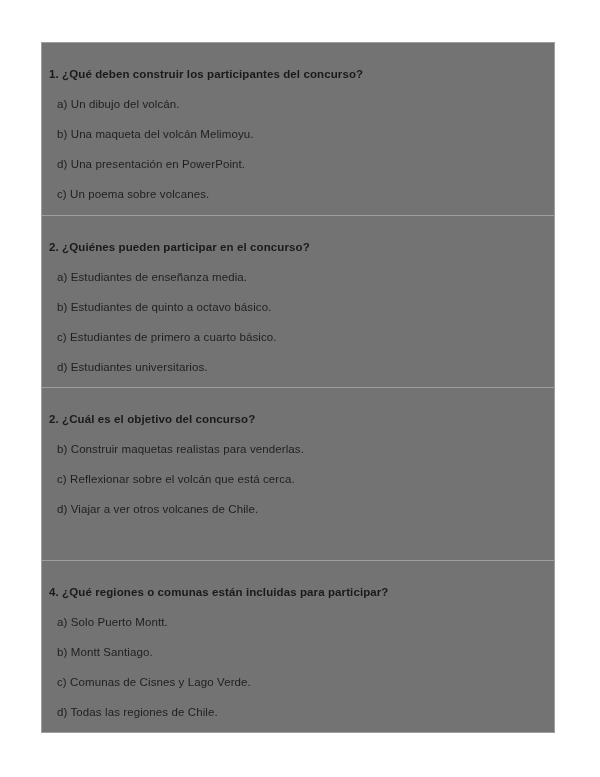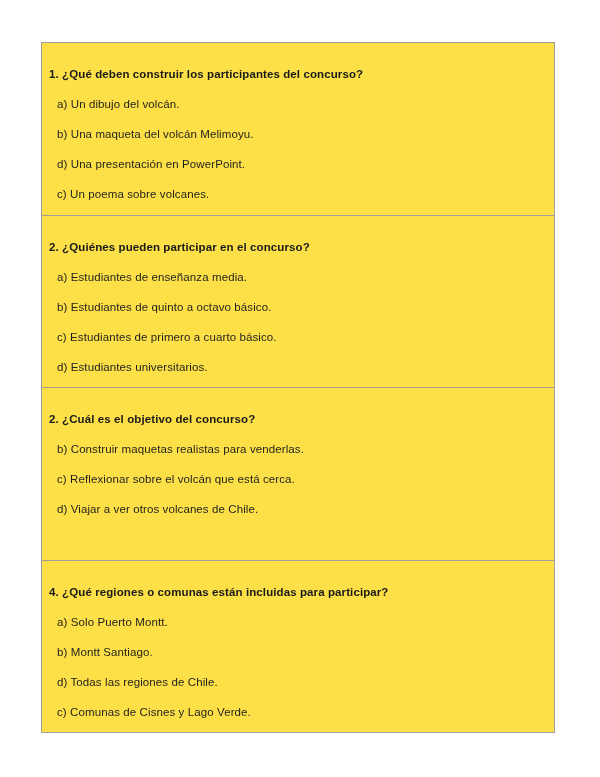--- a/index.html
+++ b/index.html
@@ -17,21 +17,21 @@
   .quiz-box {
     position: absolute;
     left: 41px;
     top: 42px;
     width: 514px;
     height: 691px;
     border: 1px solid #9e9e9e;
     box-sizing: border-box;
     display: flex;
     flex-direction: column;
-    background: #fde047;
+    background: #737373;
   }
   .q-block {
     flex: 1 1 0;
     box-sizing: border-box;
     padding: 0 14px 0 7px;
     border-bottom: 1px solid #9e9e9e;
     overflow: hidden;
   }
   .q-block:last-child {
     border-bottom: none;
@@ -78,17 +78,17 @@
     <p class="q-title">2. ¿Cuál es el objetivo del concurso?</p>
     <p class="q-option">b) Construir maquetas realistas para venderlas.</p>
     <p class="q-option">c) Reflexionar sobre el volcán que está cerca.</p>
     <p class="q-option">d) Viajar a ver otros volcanes de Chile.</p>
   </section>
 
   <section class="q-block">
     <p class="q-title">4. ¿Qué regiones o comunas están incluidas para participar?</p>
     <p class="q-option">a) Solo Puerto Montt.</p>
     <p class="q-option">b) Montt Santiago.</p>
+    <p class="q-option">c) Comunas de Cisnes y Lago Verde.</p>
     <p class="q-option">d) Todas las regiones de Chile.</p>
-    <p class="q-option">c) Comunas de Cisnes y Lago Verde.</p>
   </section>
 
 </div>
 
 </body></html>

